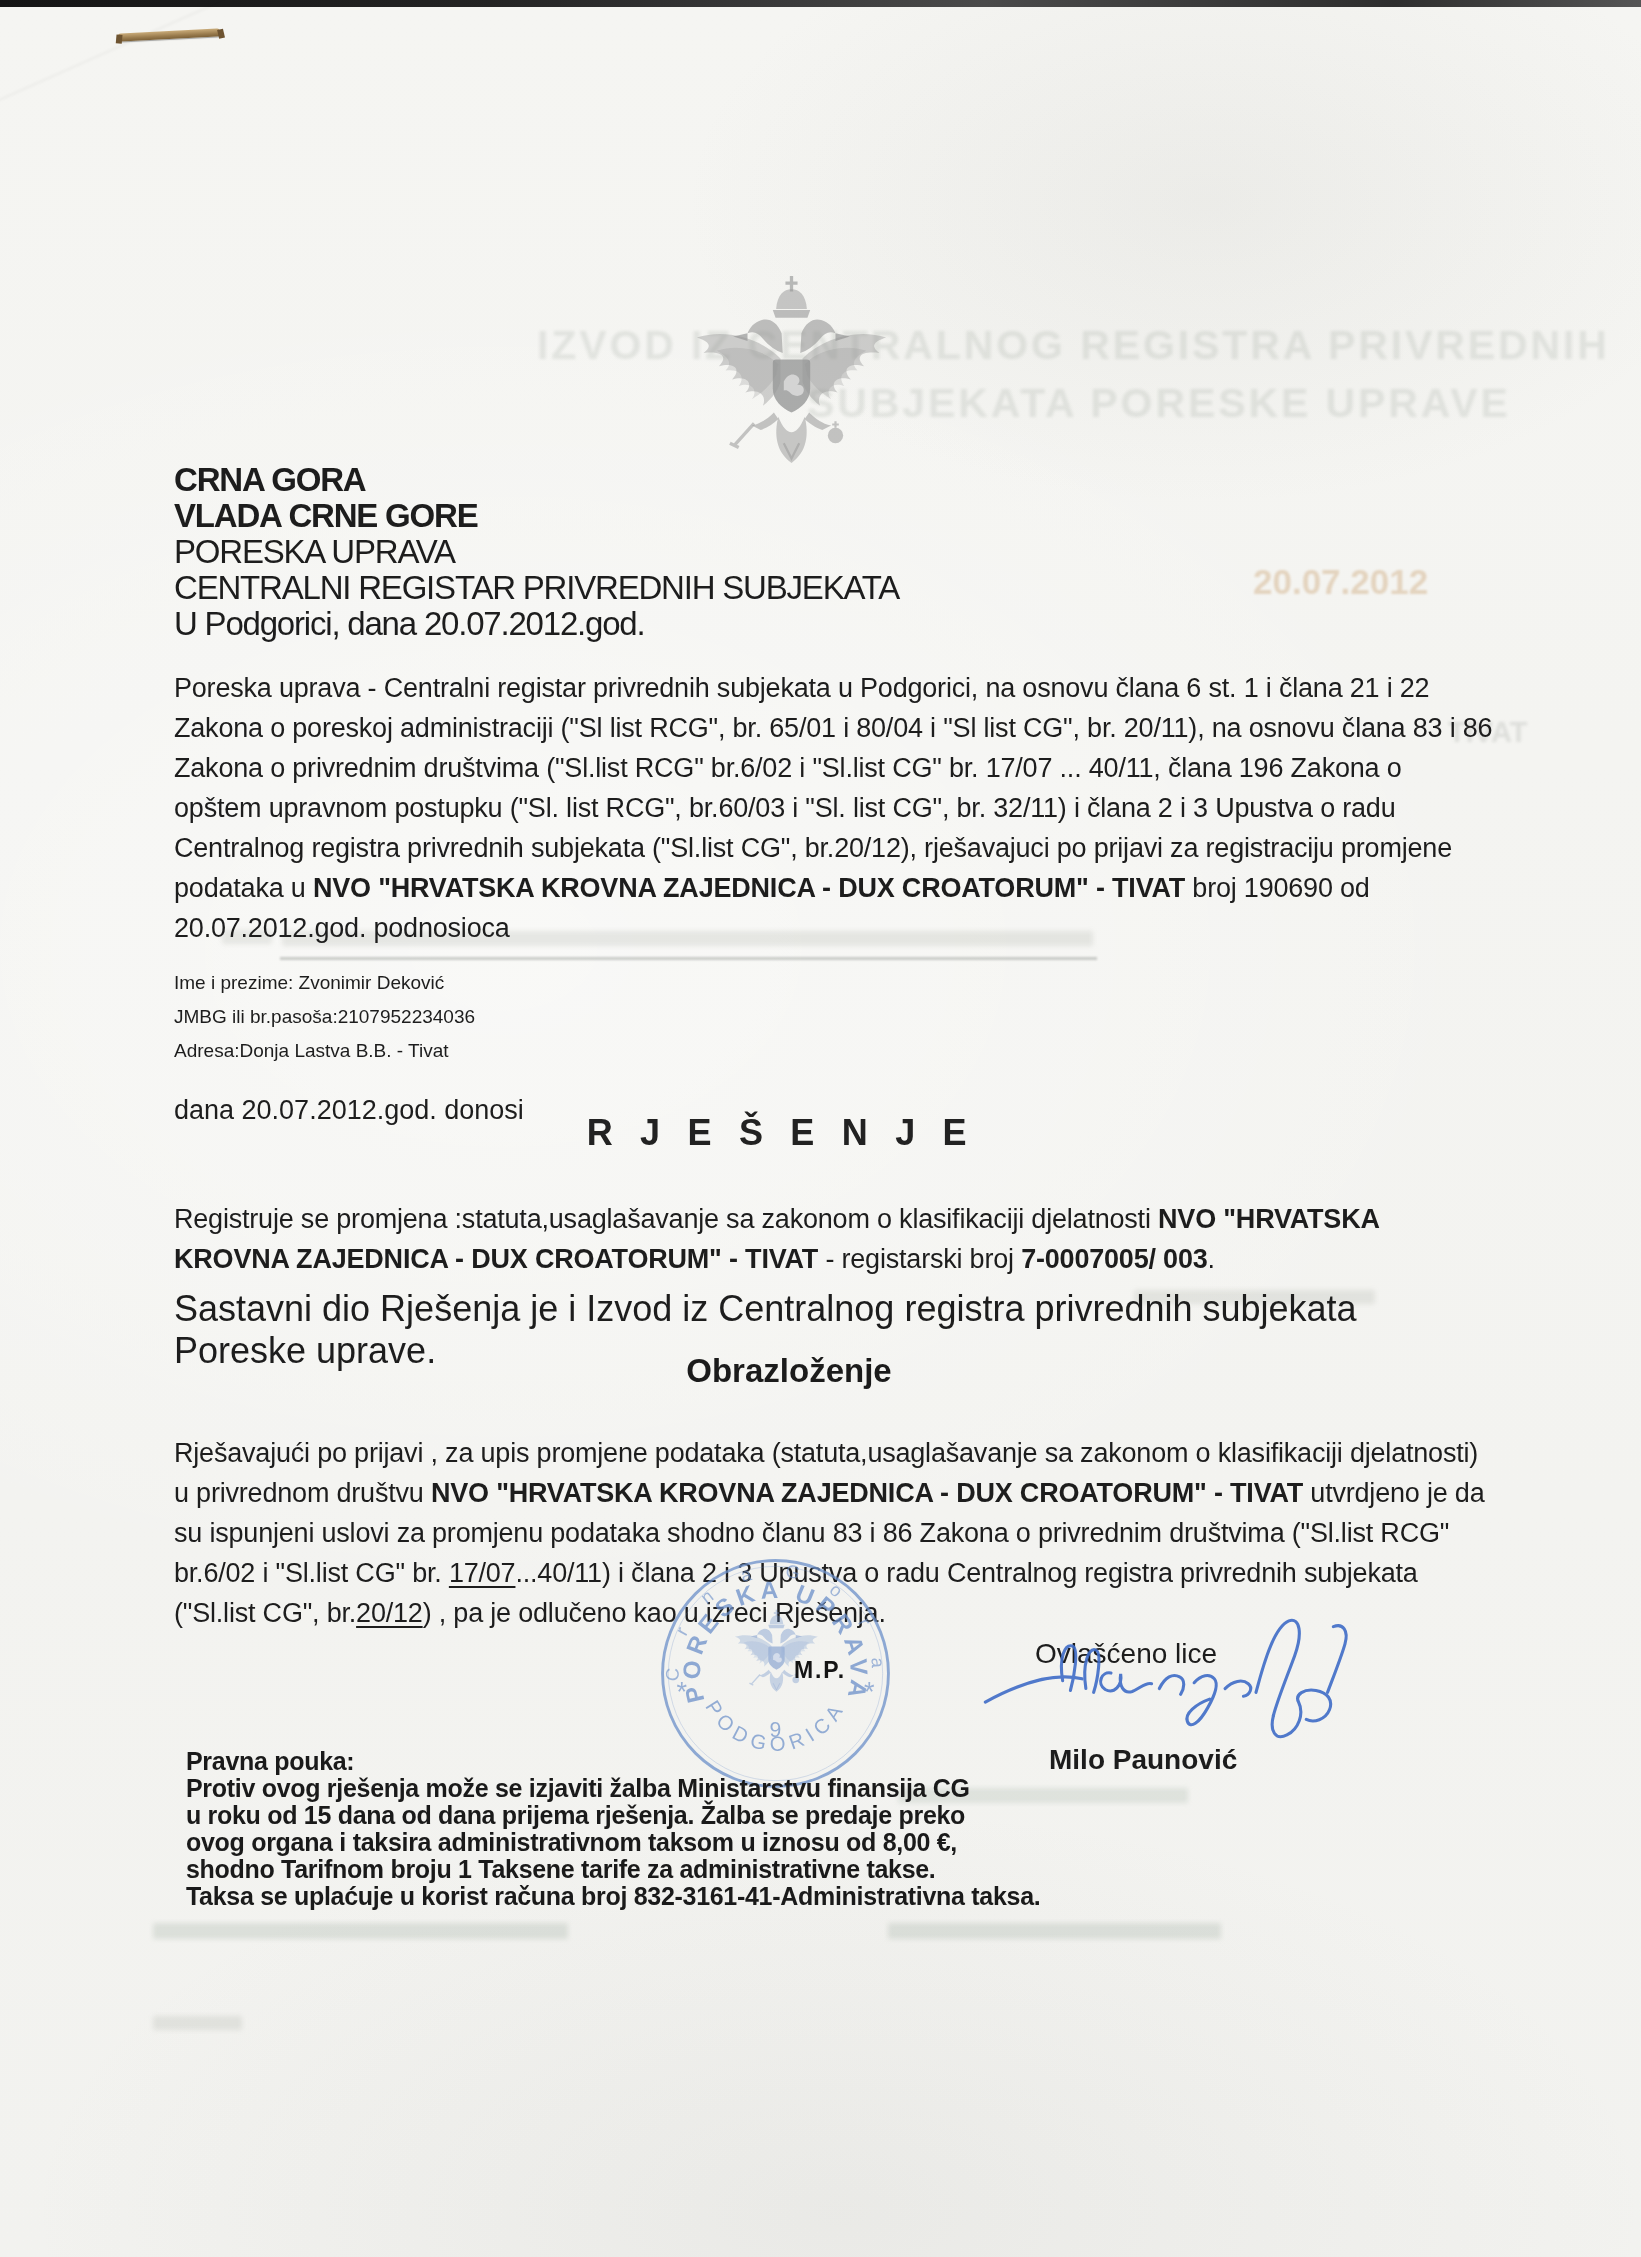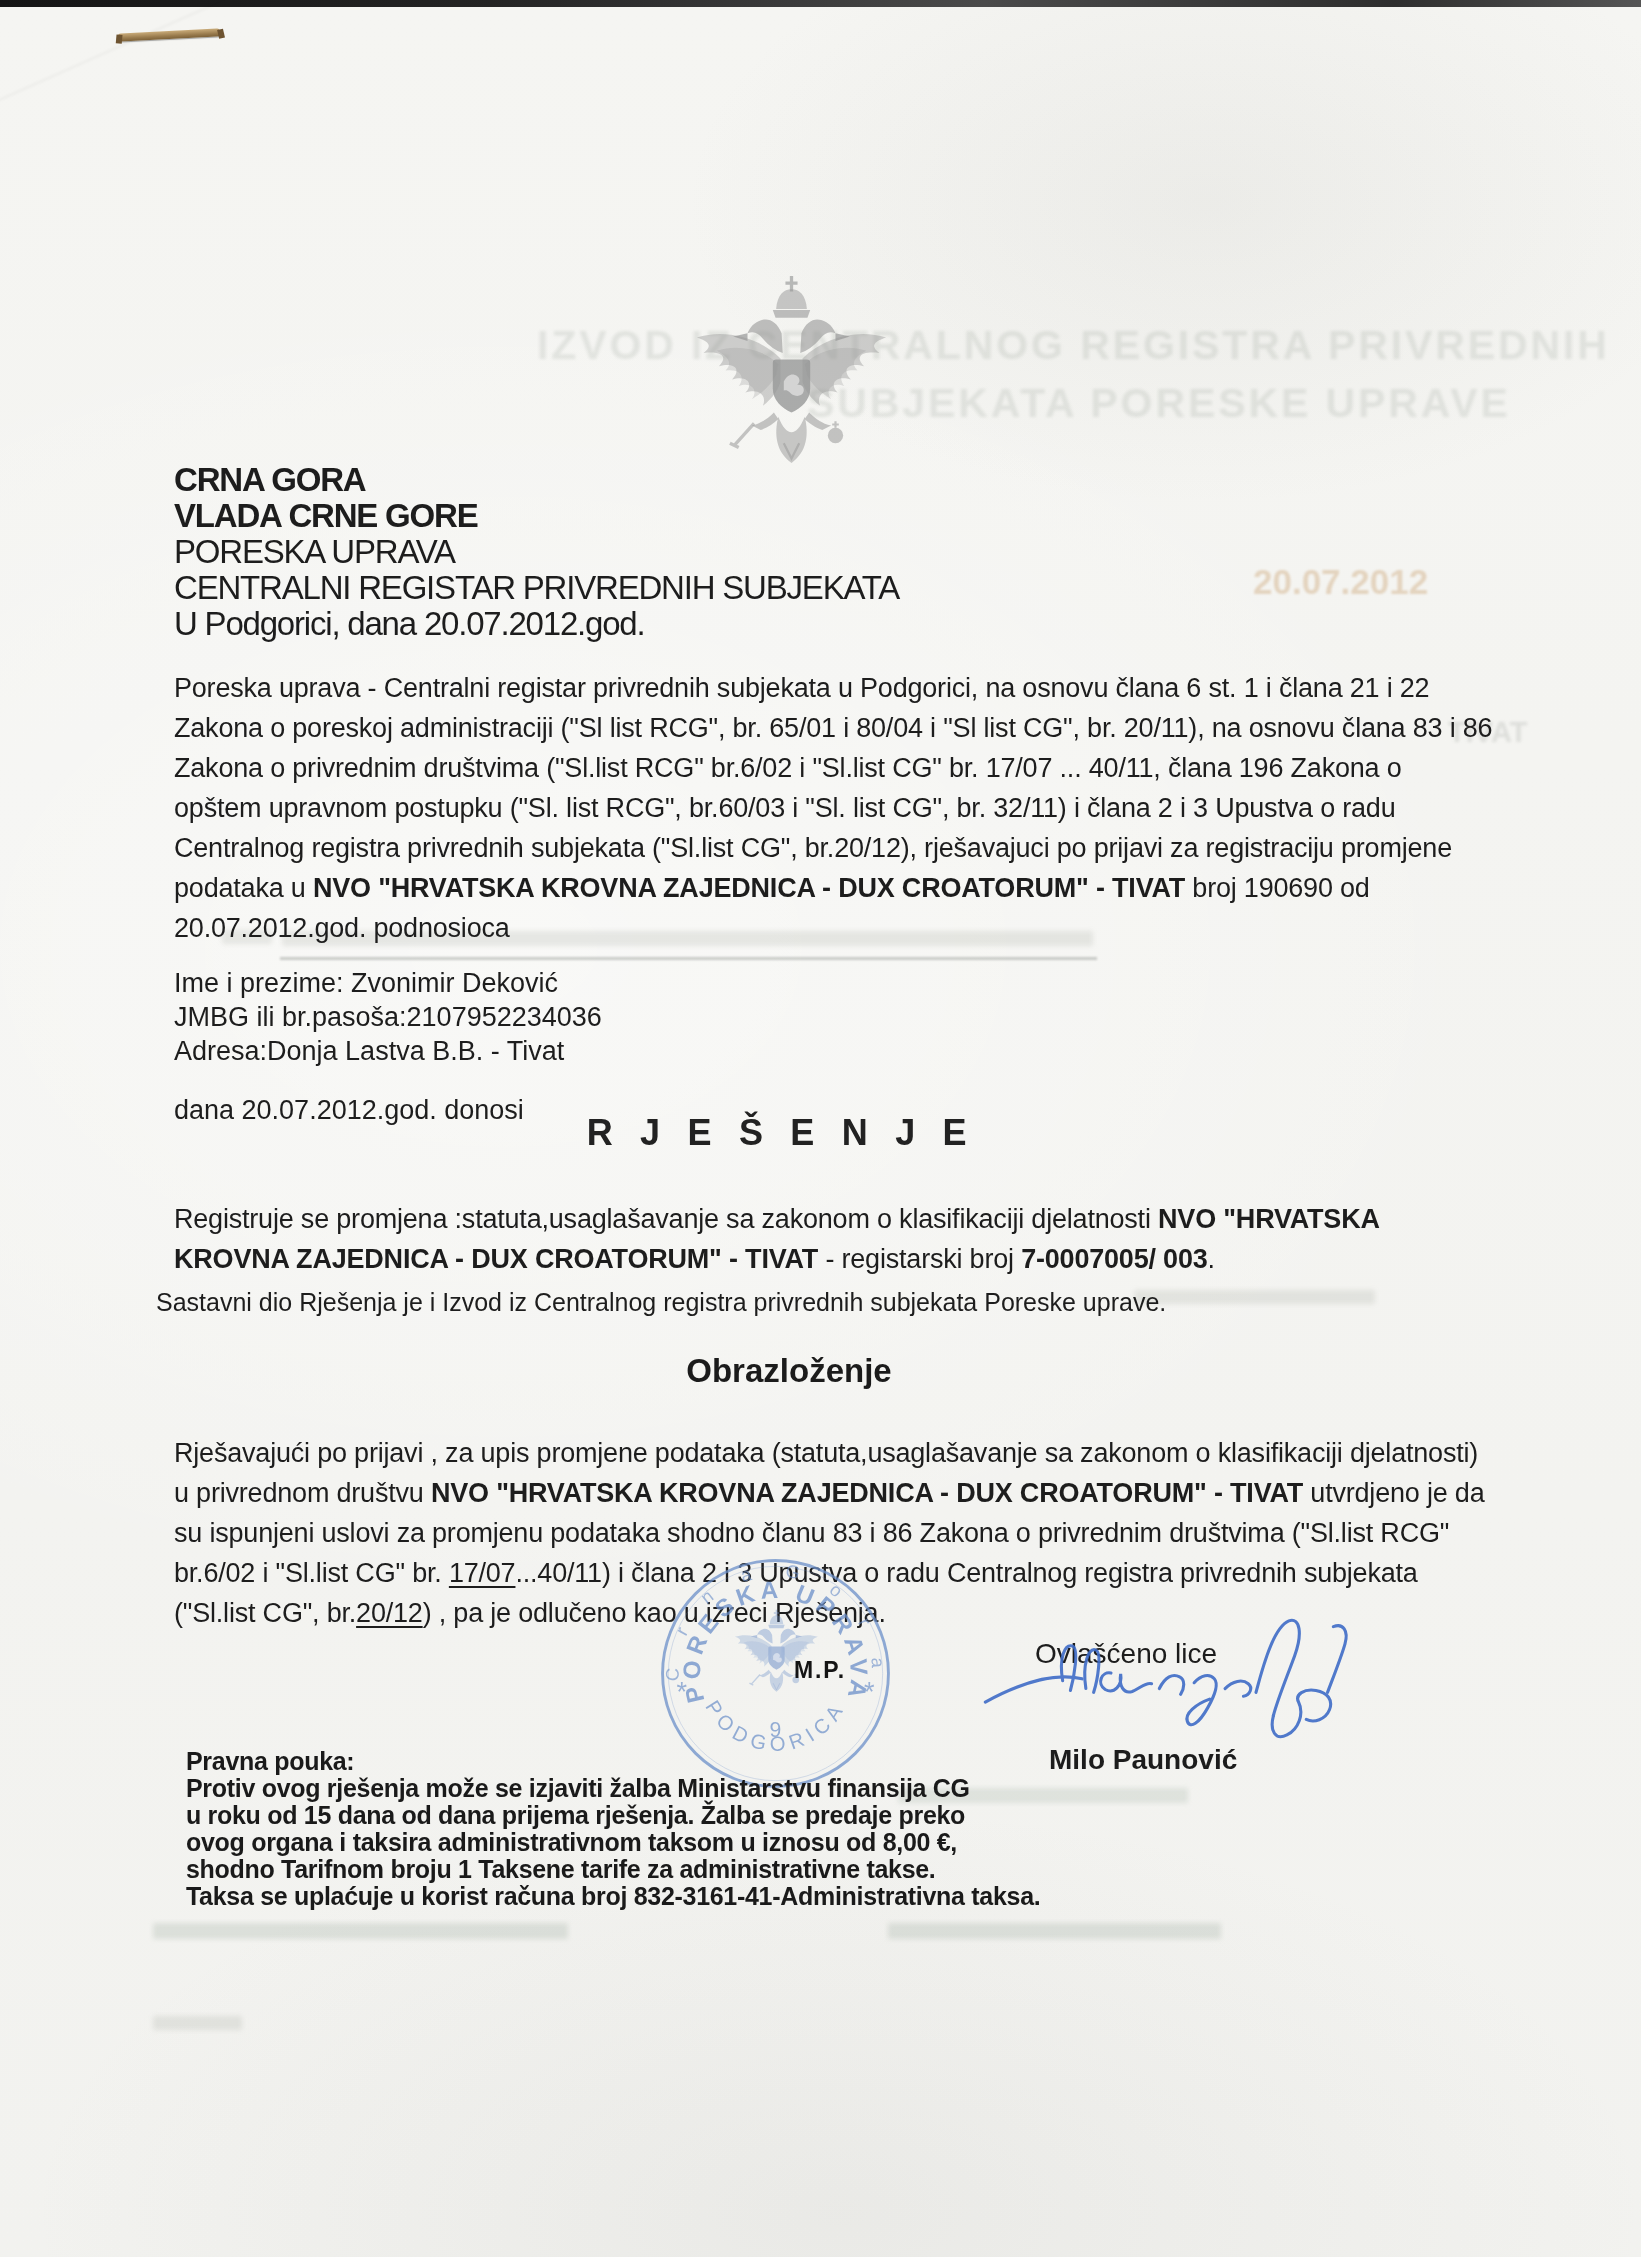--- a/index.html
+++ b/index.html
@@ -35,26 +35,26 @@
   .ghost{color:rgba(125,135,125,.16);filter:blur(1.4px);font-weight:bold;white-space:nowrap;}
   .ghost-date{color:rgba(195,150,95,.34);filter:blur(1.2px);font-weight:bold;white-space:nowrap;}
   .ghost-bar{background:rgba(118,124,116,.14);filter:blur(2.9px);border-radius:1.9px;}
   .ghost-line{background:rgba(95,102,95,.30);filter:blur(1px);}
 
   .hdr{left:174px;top:462px;line-height:36px;font-size:33px;letter-spacing:-1.2px;white-space:nowrap;}
   .hdr .b{font-weight:bold;}
 
   .para{font-size:27px;line-height:40px;letter-spacing:-0.2px;text-align:left;}
   .intro{left:174px;top:668px;width:1321px;}
-  .applicant{left:174px;top:966px;font-size:27px;line-height:34px;}
+  .applicant{left:174px;top:966px;font-size:19px;line-height:34px;}
   .dateline{left:174px;top:1095px;font-size:27px;}
   .rjesenje{left:127px;top:1112px;width:1308px;text-align:center;
     font-size:36px;font-weight:bold;letter-spacing:8.7px;color:#222;}
   .decision{left:174px;top:1199px;width:1321px;}
-  .sastavni{left:156px;top:1288px;width:1321px;font-size:25px;}
+  .sastavni{left:174px;top:1288px;width:1321px;font-size:36px;}
   .obrazlozenje{left:135px;top:1352px;width:1308px;text-align:center;
     font-size:33px;font-weight:bold;color:#1b1b1b;}
   .reasoning{left:174px;top:1433px;width:1321px;}
   .b{font-weight:bold;}
   .u{text-decoration:underline;text-underline-offset:3.9px;}
 
   .mp{left:794px;top:1657px;font-size:23px;font-weight:bold;letter-spacing:1.9px;color:#141414;}
   .ovl{left:1035px;top:1638px;font-size:28px;color:#1c1c1c;}
   .signer{left:1049px;top:1744px;font-size:28px;color:#1c1c1c;font-weight:bold;}
 

